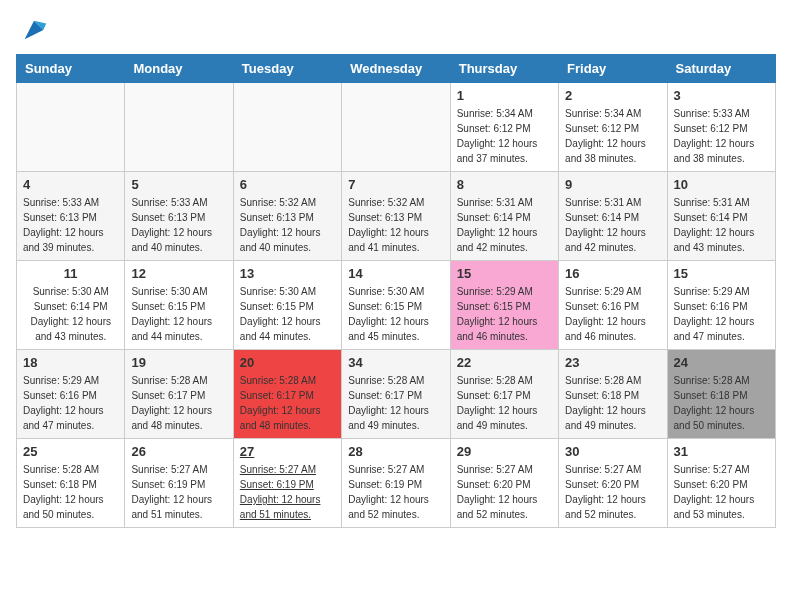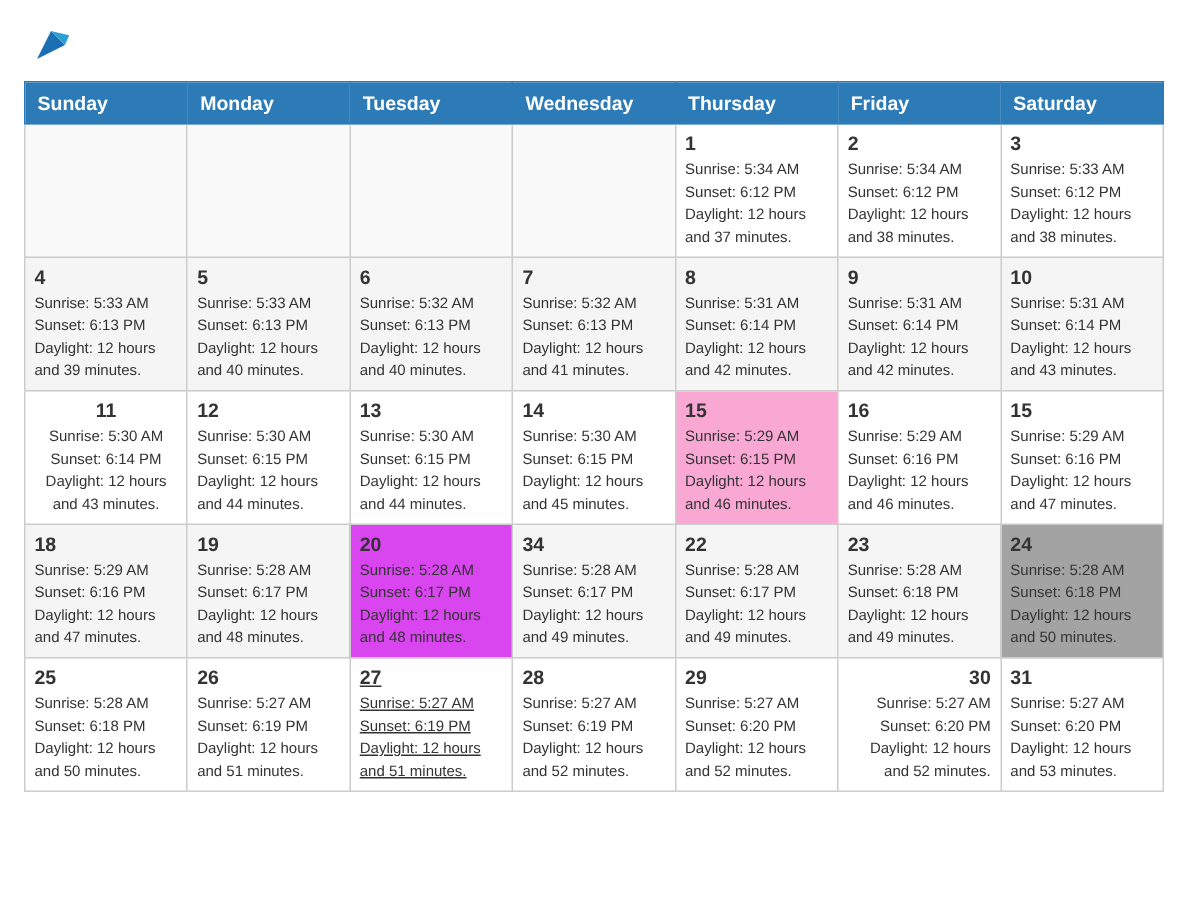--- a/index.html
+++ b/index.html
@@ -253,21 +253,21 @@
 Daylight: 12 hours
 and 47 minutes.</div>
         </td>
         <td style="background: rgb(245, 245, 245);">
           <span class="day-number">19</span>
           <div class="day-info" style="white-space: pre-line;">Sunrise: 5:28 AM
 Sunset: 6:17 PM
 Daylight: 12 hours
 and 48 minutes.</div>
         </td>
-        <td style="background: #d946ef;">
+        <td style="background: #ef4444;">
           <span class="day-number">20</span>
           <div class="day-info" style="white-space: pre-line;">Sunrise: 5:28 AM
 Sunset: 6:17 PM
 Daylight: 12 hours
 and 48 minutes.</div>
         </td>
         <td style="background: rgb(245, 245, 245);">
           <span class="day-number">34</span>
           <div class="day-info" style="white-space: pre-line;">Sunrise: 5:28 AM
 Sunset: 6:17 PM
@@ -325,21 +325,21 @@
 Daylight: 12 hours
 and 52 minutes.</div>
         </td>
         <td style="background: rgb(255, 255, 255);">
           <span class="day-number">29</span>
           <div class="day-info" style="white-space: pre-line;">Sunrise: 5:27 AM
 Sunset: 6:20 PM
 Daylight: 12 hours
 and 52 minutes.</div>
         </td>
-        <td style="background: rgb(255, 255, 255); text-align: right;">
+        <td style="background: rgb(255, 255, 255);">
           <span class="day-number">30</span>
           <div class="day-info" style="white-space: pre-line;">Sunrise: 5:27 AM
 Sunset: 6:20 PM
 Daylight: 12 hours
 and 52 minutes.</div>
         </td>
         <td style="background: rgb(255, 255, 255);">
           <span class="day-number">31</span>
           <div class="day-info" style="white-space: pre-line;">Sunrise: 5:27 AM
 Sunset: 6:20 PM

